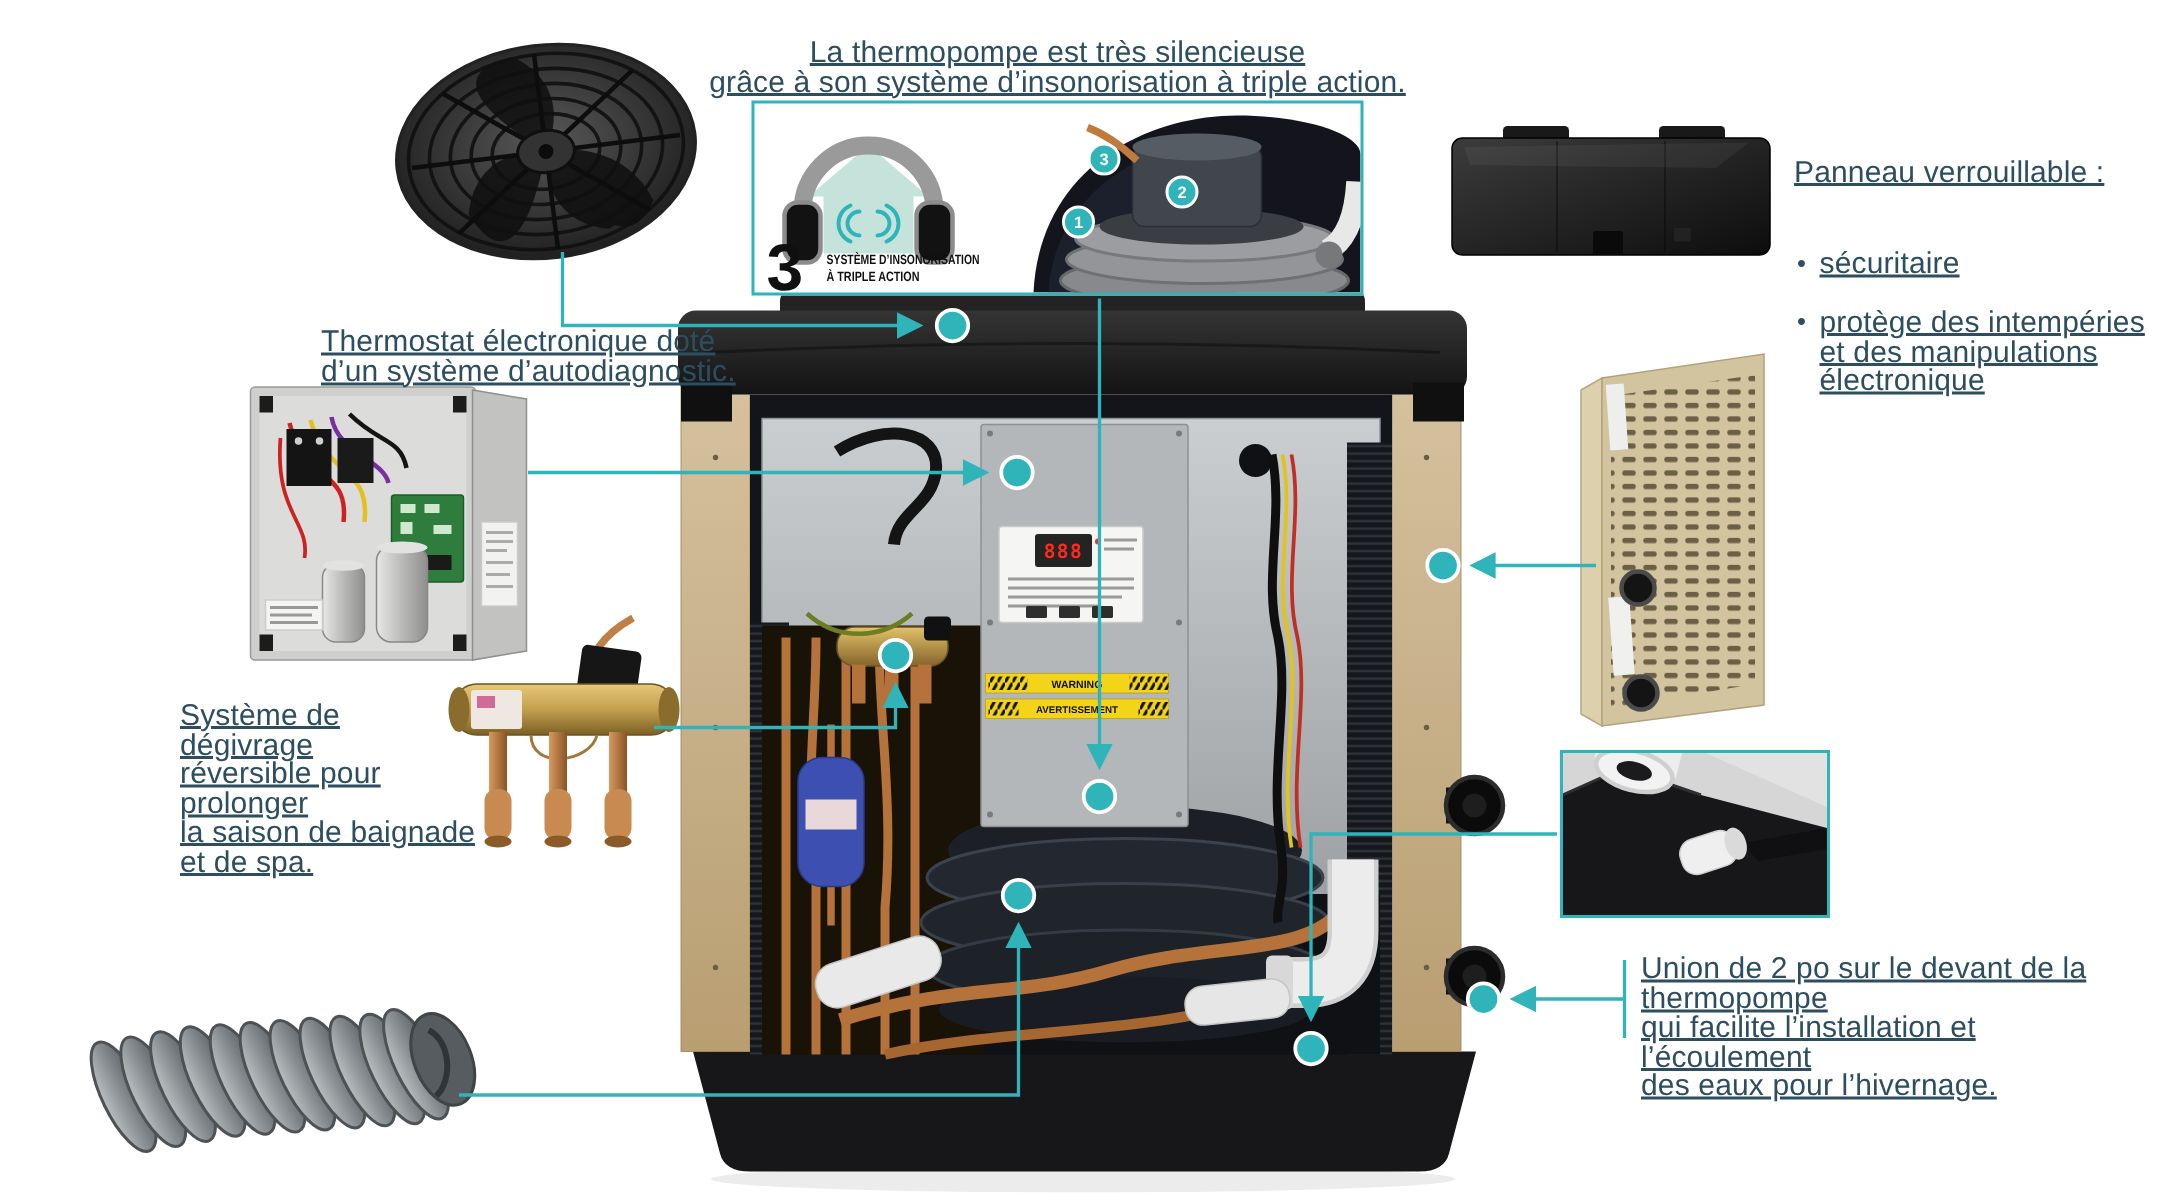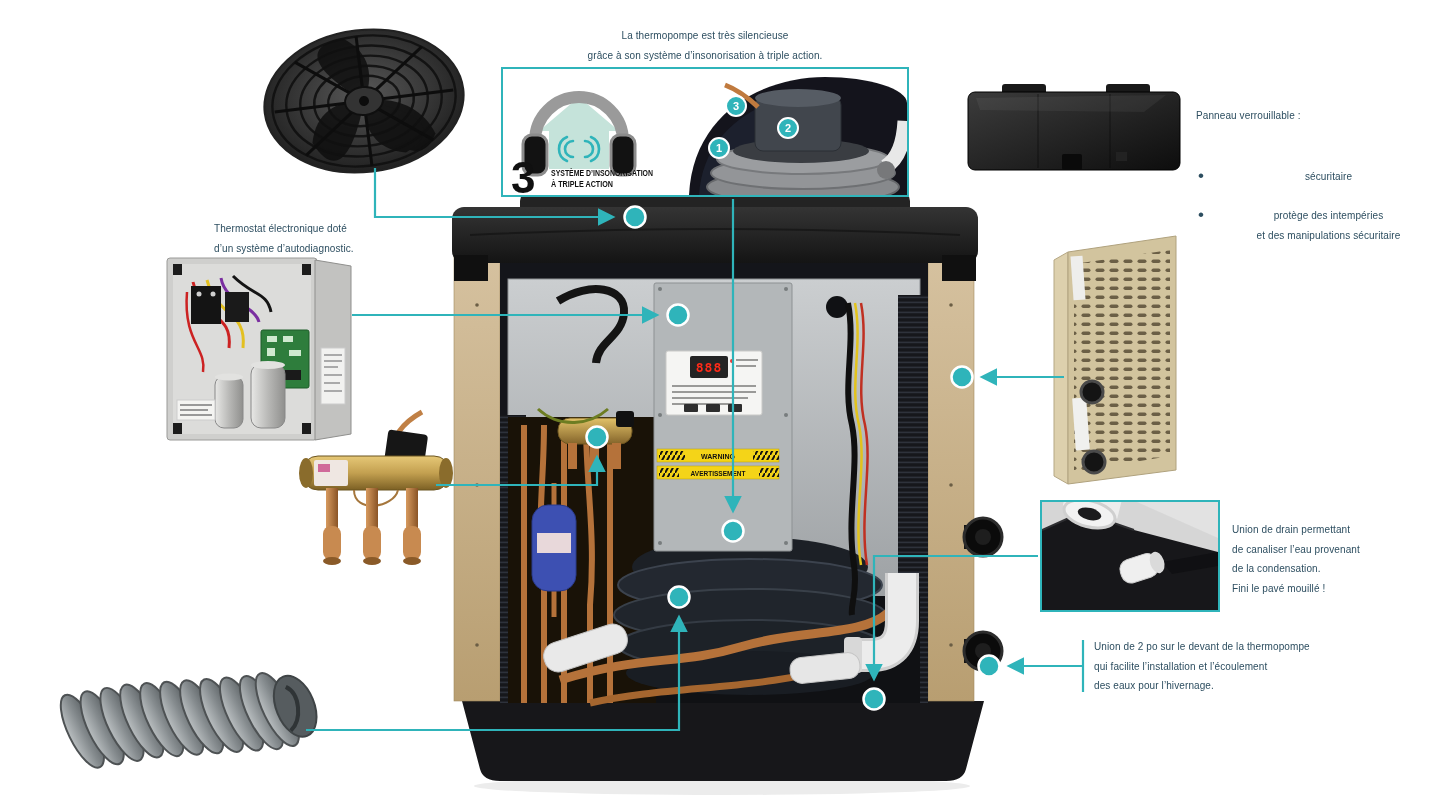--- a/index.html
+++ b/index.html
@@ -1,25 +1,25 @@
 <!DOCTYPE html>
 <html style="--teal: #2fb4ba; --text: #2d4e60;"><head>
 <meta charset="utf-8">
 <style>
   :root{ --teal:#2fb4ba; --text:#2d4e60; }
   html,body{margin:0;padding:0;}
   body{width:1445px;height:795px;background:#fff;overflow:hidden;
        font-family:"Liberation Sans",sans-serif;}
   .canvas{position:relative;width:1445px;height:795px;background:#fff;}
   .abs{position:absolute;}
-  .lbl{position:absolute;color:var(--text);font-size:10px;line-height:19.5px;
-       white-space:pre-line;letter-spacing:.1px;}
+  .lbl{position:absolute;color:var(--text);font-size:20px;line-height:19.5px;
+       white-space:pre-line;letter-spacing:.1px;text-decoration:underline;}
   .center{text-align:center;}
   .inset{position:absolute;border:2px solid var(--teal);background:#fff;box-sizing:border-box;}
-  .blist{margin:3px 0 0;padding:0;list-style:none;text-align:center;}
+  .blist{margin:3px 0 0;padding:0;list-style:none;}
   .blist li{position:relative;padding-left:17px;white-space:pre-line;}
   .blist li::before{content:"\2022";position:absolute;left:2px;top:-1px;font-size:17px;}
   svg text{font-family:"Liberation Sans",sans-serif;}
   .seg{font-family:"DejaVu Sans Mono",monospace;font-weight:bold;fill:#ff2a18;letter-spacing:1px;}
 </style>
 </head>
 <body>
 
 <div class="canvas">
 
@@ -443,32 +443,32 @@
 
 
   <div class="lbl center" style="left:455px;top:26px;width:500px;">La thermopompe est très silencieuse
 grâce à son système d’insonorisation à triple action.</div>
 
   <div class="lbl" style="left:1196px;top:86px;width:248px;">
     <div>Panneau verrouillable :</div>
     <ul class="blist">
       <li>sécuritaire</li>
       <li>protège des intempéries
-et des manipulations sécuritaire</li>
+et des manipulations électronique</li>
     </ul>
   </div>
 
   <div class="lbl" style="left:166px;top:219px;width:280px;margin-left:48px;">Thermostat électronique doté
 d’un système d’autodiagnostic.</div>
 
 
-
-
-  <div class="lbl" style="left:1232px;top:520px;width:212px;">Union de drain permettant
-de canaliser l’eau provenant
-de la condensation.
-Fini le pavé mouillé !</div>
+  <div class="lbl" style="left:120px;top:468px;width:200px;">Système de dégivrage
+réversible pour prolonger
+la saison de baignade
+et de spa.</div>
+
+
 
   <div class="lbl" style="left:1094px;top:637px;width:340px;">Union de 2 po sur le devant de la thermopompe
 qui facilite l’installation et l’écoulement
 des eaux pour l’hivernage.</div>
 
 </div>
 
 </body></html>

